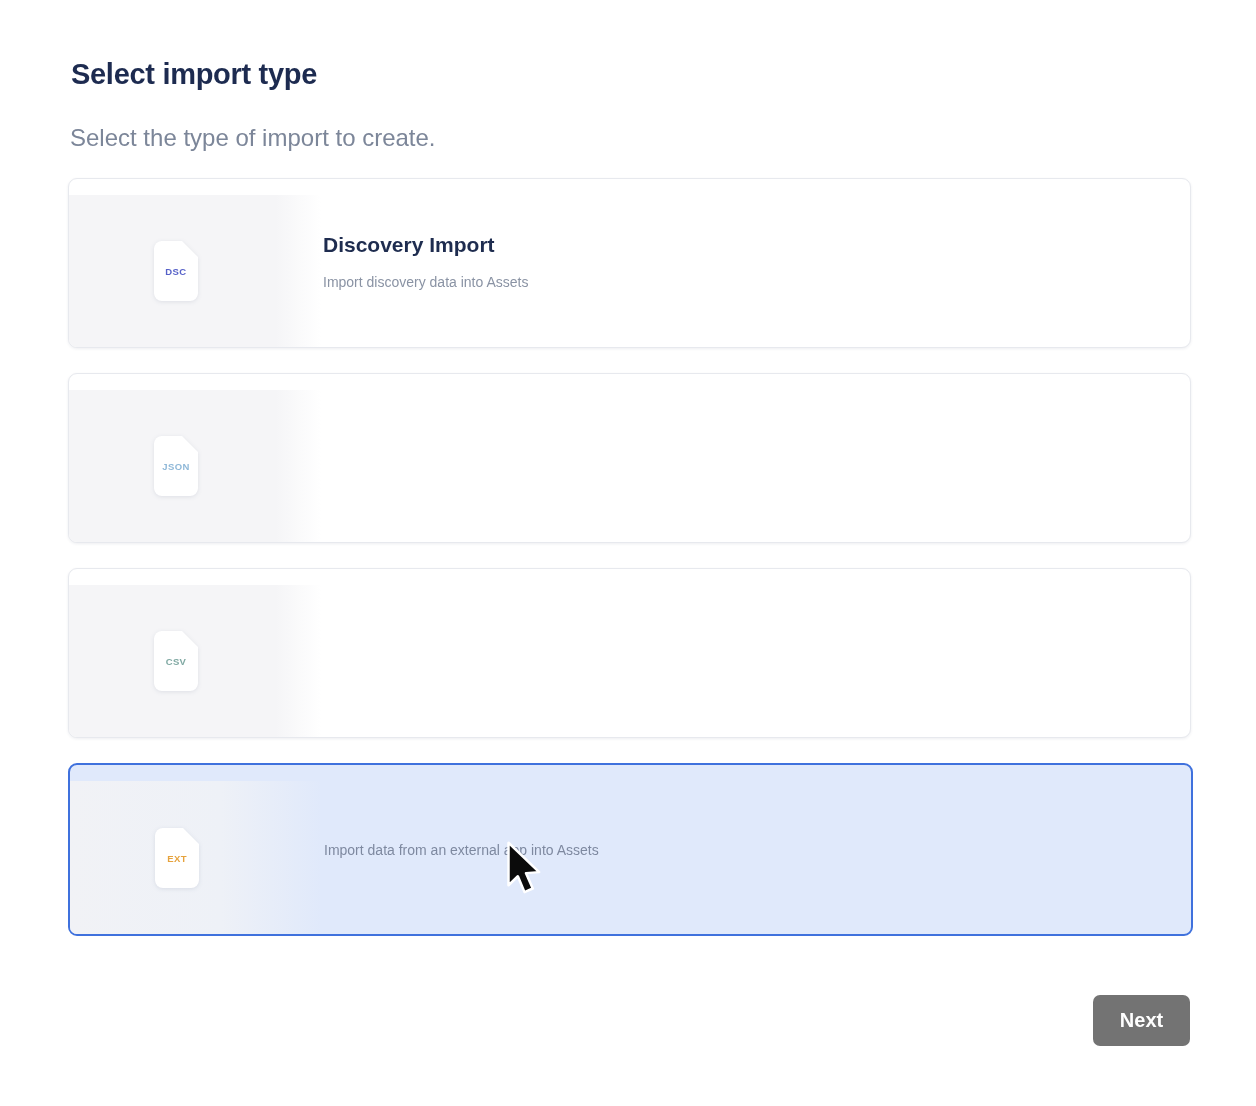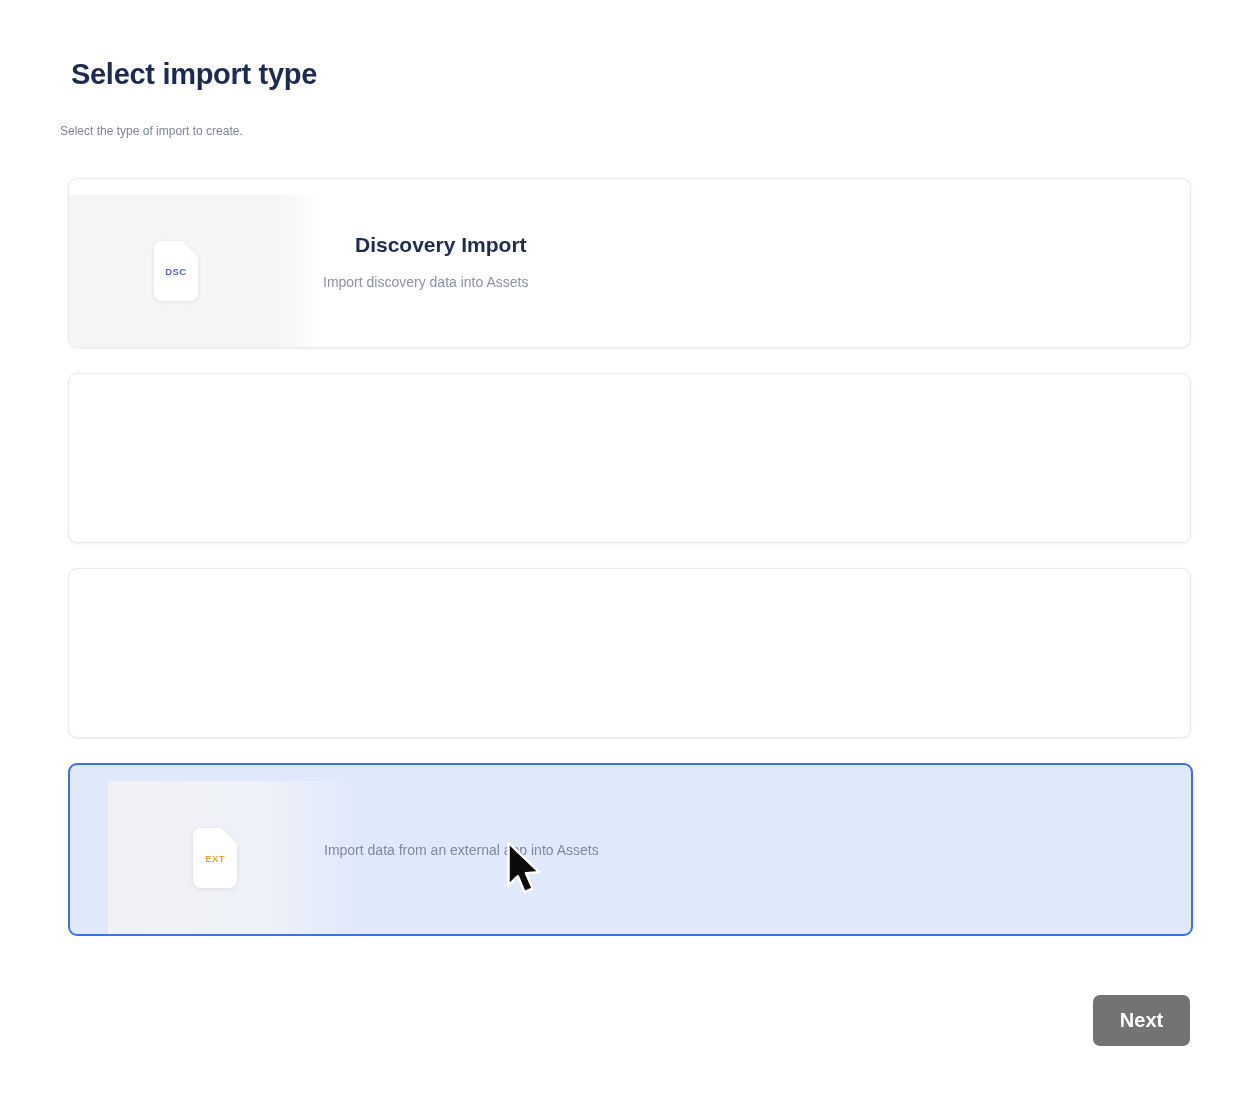--- a/index.html
+++ b/index.html
@@ -19,23 +19,23 @@
     position: absolute;
     left: 71px;
     top: 58px;
     font-size: 29px;
     font-weight: 700;
     color: #1d2b50;
     letter-spacing: -0.3px;
   }
   .page-subtitle {
     position: absolute;
-    left: 60px;
+    left: 70px;
     top: 124px;
-    font-size: 12px;
+    font-size: 24px;
     color: #7c8699;
   }
   .card {
     position: absolute;
     left: 68px;
     width: 1121px;
     height: 168px;
     background: #ffffff;
     border: 1px solid #e7e9ee;
     border-radius: 9px;
@@ -56,21 +56,20 @@
   .icon-zone {
     position: absolute;
     left: 0;
     top: 16px;
     bottom: 0;
     width: 252px;
     background: linear-gradient(90deg, #f5f5f7 0%, #f5f5f7 82%, rgba(245,245,247,0) 100%);
   }
   .card.selected .icon-zone {
     background: linear-gradient(90deg, #f1f2f6 0%, #eef1f7 60%, rgba(238,241,247,0) 100%);
-    margin-left: 38px;
   }
   .file-icon {
     position: absolute;
     left: 84px;
     top: 50%;
     transform: translateY(-50%);
     width: 46px;
     height: 62px;
     filter: drop-shadow(0 1px 2px rgba(23,43,77,0.10));
   }
@@ -86,21 +85,20 @@
     left: 254px;
     top: 50%;
     transform: translateY(-50%);
   }
   .card-title {
     font-size: 21px;
     font-weight: 700;
     color: #1e2c4f;
     line-height: 28px;
     margin-bottom: 10px;
-    margin-left: 32px;
   }
   .card-desc {
     font-size: 14px;
     color: #8a93a4;
     line-height: 26px;
   }
   .card.selected .card-desc { color: #7e89a0; }
   .next-btn {
     position: absolute;
     left: 1093px;
@@ -140,23 +138,35 @@
         <text x="23" y="35" style="fill: rgb(86, 97, 200);">DSC</text>
       </svg>
     </div>
     <div class="card-content">
       <div class="card-title">Discovery Import</div>
       <div class="card-desc">Import discovery data into Assets</div>
     </div>
   </div>
 
   <div class="card card-1">
+    <div class="icon-zone">
+      <svg class="file-icon" viewBox="0 0 46 62">
+        <path d="M9 1 H29 L45 17 V53 a8 8 0 0 1 -8 8 H9 a8 8 0 0 1 -8 -8 V9 a8 8 0 0 1 8 -8 Z" fill="#ffffff"></path>
+        <text x="23" y="35" style="fill: rgb(143, 184, 216);">JSON</text>
+      </svg>
+    </div>
   </div>
 
   <div class="card card-2">
+    <div class="icon-zone">
+      <svg class="file-icon" viewBox="0 0 46 62">
+        <path d="M9 1 H29 L45 17 V53 a8 8 0 0 1 -8 8 H9 a8 8 0 0 1 -8 -8 V9 a8 8 0 0 1 8 -8 Z" fill="#ffffff"></path>
+        <text x="23" y="35" style="fill: rgb(127, 168, 162);">CSV</text>
+      </svg>
+    </div>
   </div>
 
   <div class="card card-3 selected">
     <div class="icon-zone">
       <svg class="file-icon" viewBox="0 0 46 62">
         <path d="M9 1 H29 L45 17 V53 a8 8 0 0 1 -8 8 H9 a8 8 0 0 1 -8 -8 V9 a8 8 0 0 1 8 -8 Z" fill="#ffffff"></path>
         <text x="23" y="35" style="fill: rgb(230, 162, 60);">EXT</text>
       </svg>
     </div>
     <div class="card-content">

